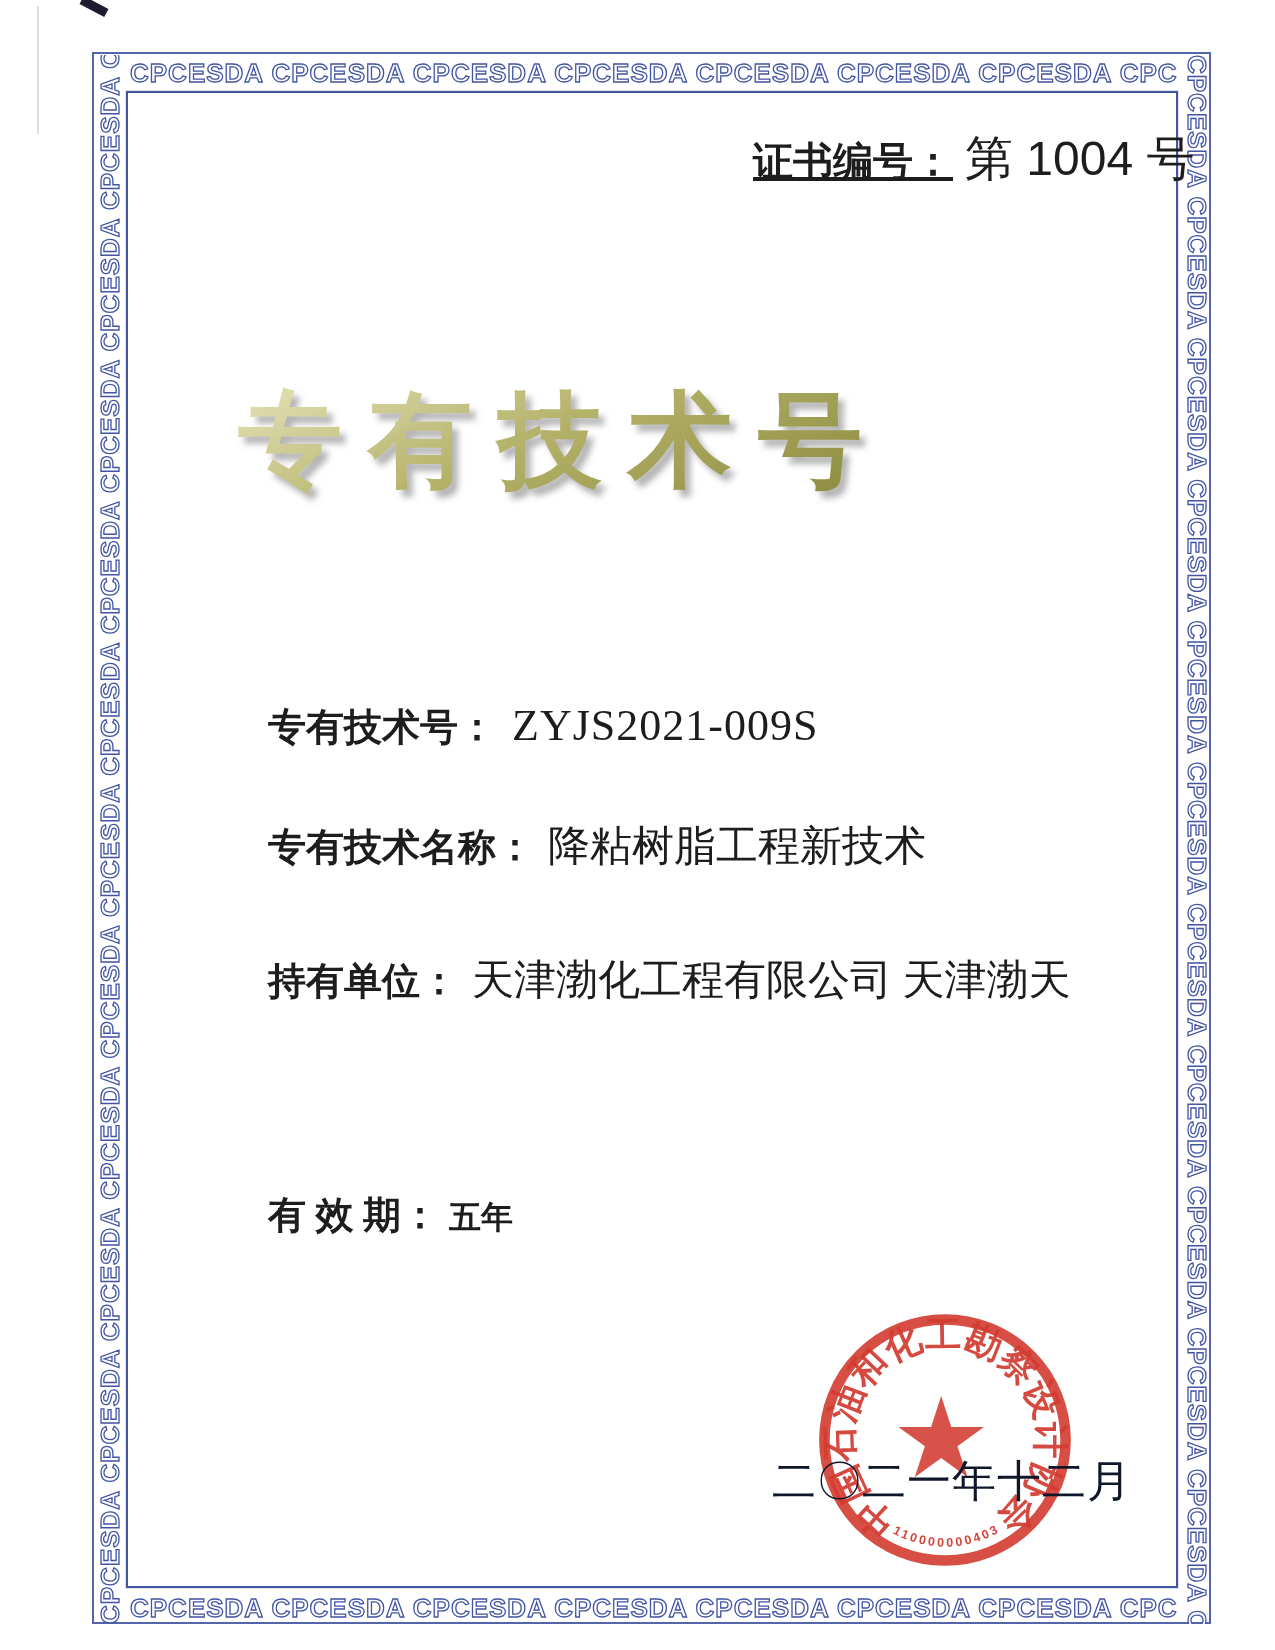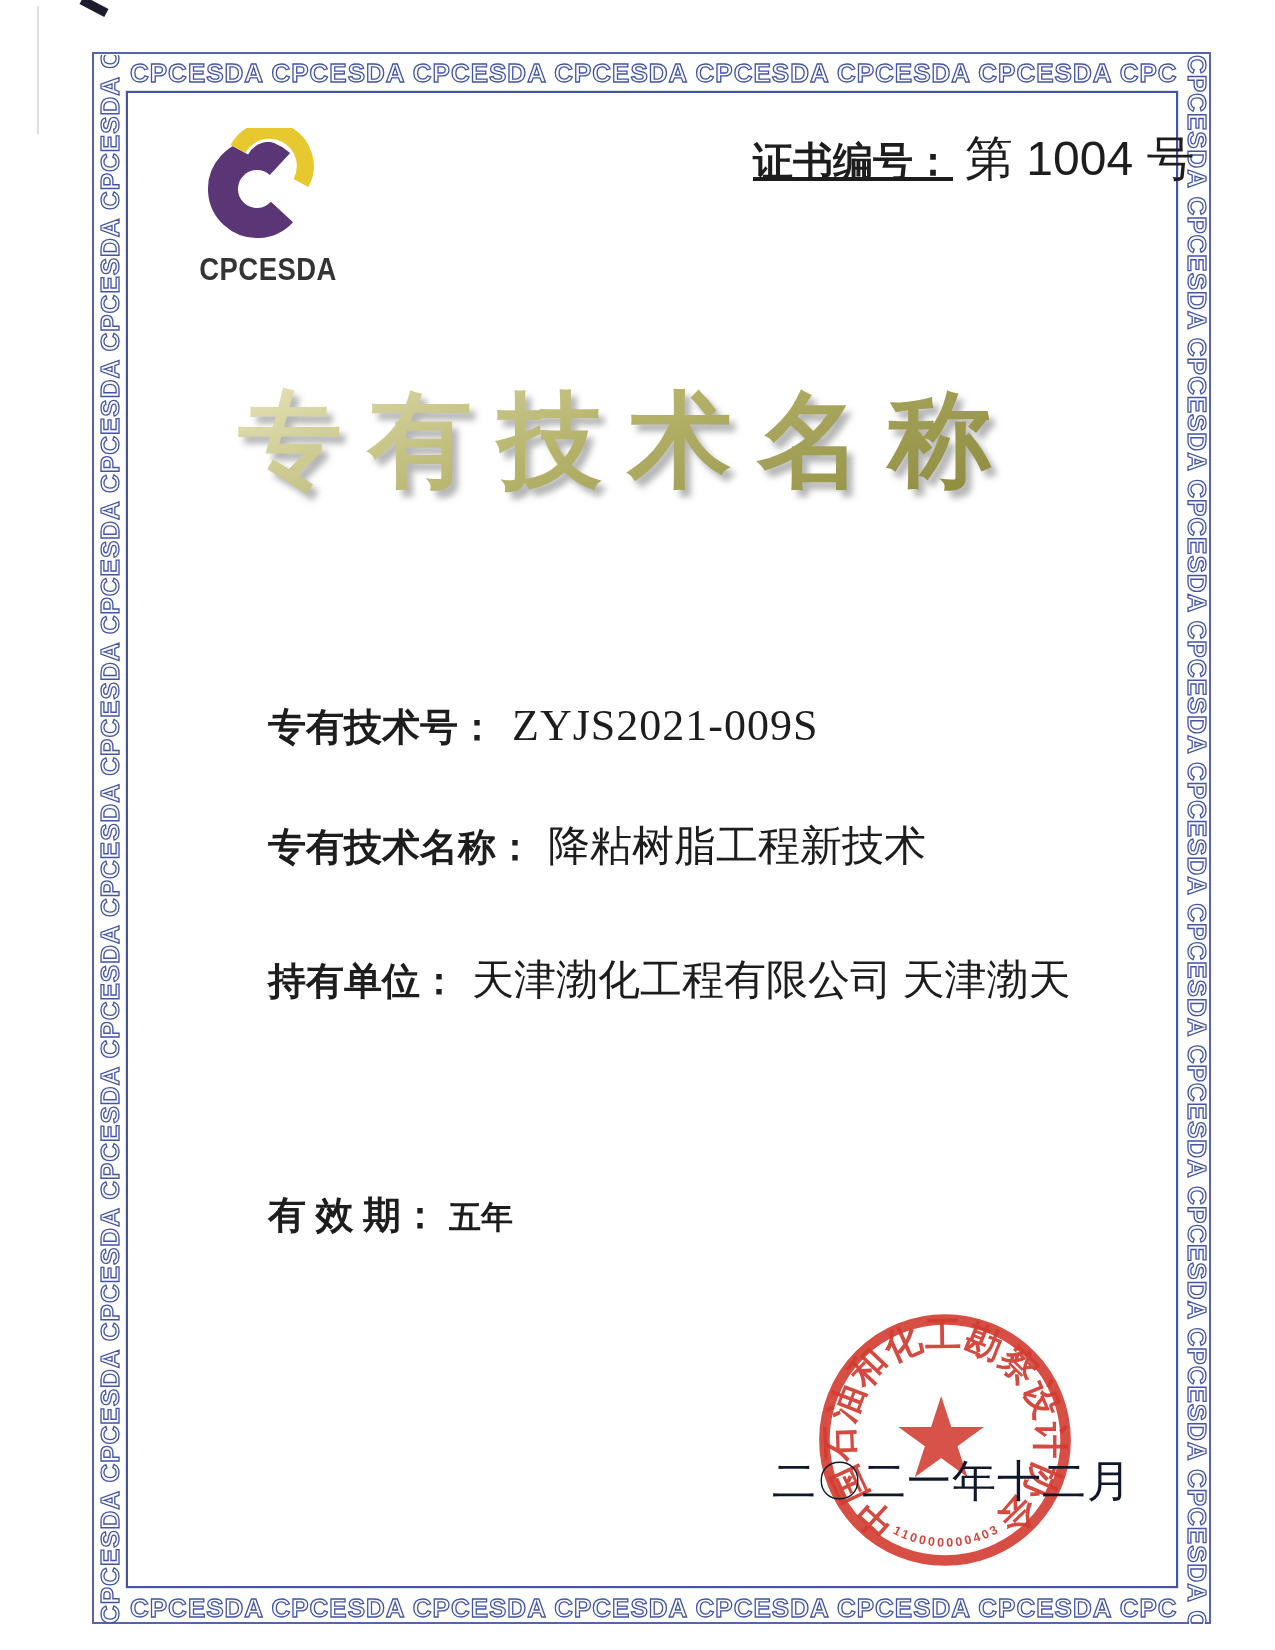--- a/index.html
+++ b/index.html
@@ -73,36 +73,26 @@
   <div class="scan-mark"></div>
   <div class="scan-line"></div>
 
   <div class="outer-frame"></div>
   <div class="band band-top">CPCESDA CPCESDA CPCESDA CPCESDA CPCESDA CPCESDA CPCESDA CPCESDA CPCESDA</div>
   <div class="band band-bottom">CPCESDA CPCESDA CPCESDA CPCESDA CPCESDA CPCESDA CPCESDA CPCESDA CPCESDA</div>
   <div class="band band-left">CPCESDA CPCESDA CPCESDA CPCESDA CPCESDA CPCESDA CPCESDA CPCESDA CPCESDA CPCESDA CPCESDA CPCESDA CPCESDA CPCESDA</div>
   <div class="band band-right">CPCESDA CPCESDA CPCESDA CPCESDA CPCESDA CPCESDA CPCESDA CPCESDA CPCESDA CPCESDA CPCESDA CPCESDA CPCESDA CPCESDA</div>
   <div class="inner-frame"></div>
 
-  <div class="logo">
-    <svg width="126" height="122" viewBox="-60 -62 126 122">
-      <path d="M 22,-26 A 34,34 0 1 0 24,22" fill="none" stroke="#5a3677" stroke-width="30"></path>
-      <g transform="translate(7,-13)">
-        <path d="M -27,-28 A 33,33 0 0 1 36,6" fill="none" stroke="#ffffff" stroke-width="23"></path>
-        <path d="M -27,-28 A 33,33 0 0 1 36,6" fill="none" stroke="#e8c82f" stroke-width="17"></path>
-      </g>
-    </svg>
-    <div class="logo-wordmark">CPCESDA</div>
-  </div>
 
   <div class="cert-no">
     <span class="lbl">证书编号：</span><span class="val">第 1004 号</span>
   </div>
 
-  <div class="title">专有技术名称</div>
+  <div class="title">专有技术号</div>
 
   <div class="row row-tech-no">
     <span class="lbl">专有技术号：</span><span class="val-latin">ZYJS2021-009S</span>
   </div>
 
   <div class="row row-tech-name">
     <span class="lbl">专有技术名称：</span><span class="val-kai">降粘树脂工程新技术</span>
   </div>
 
   <div class="row row-holder">

